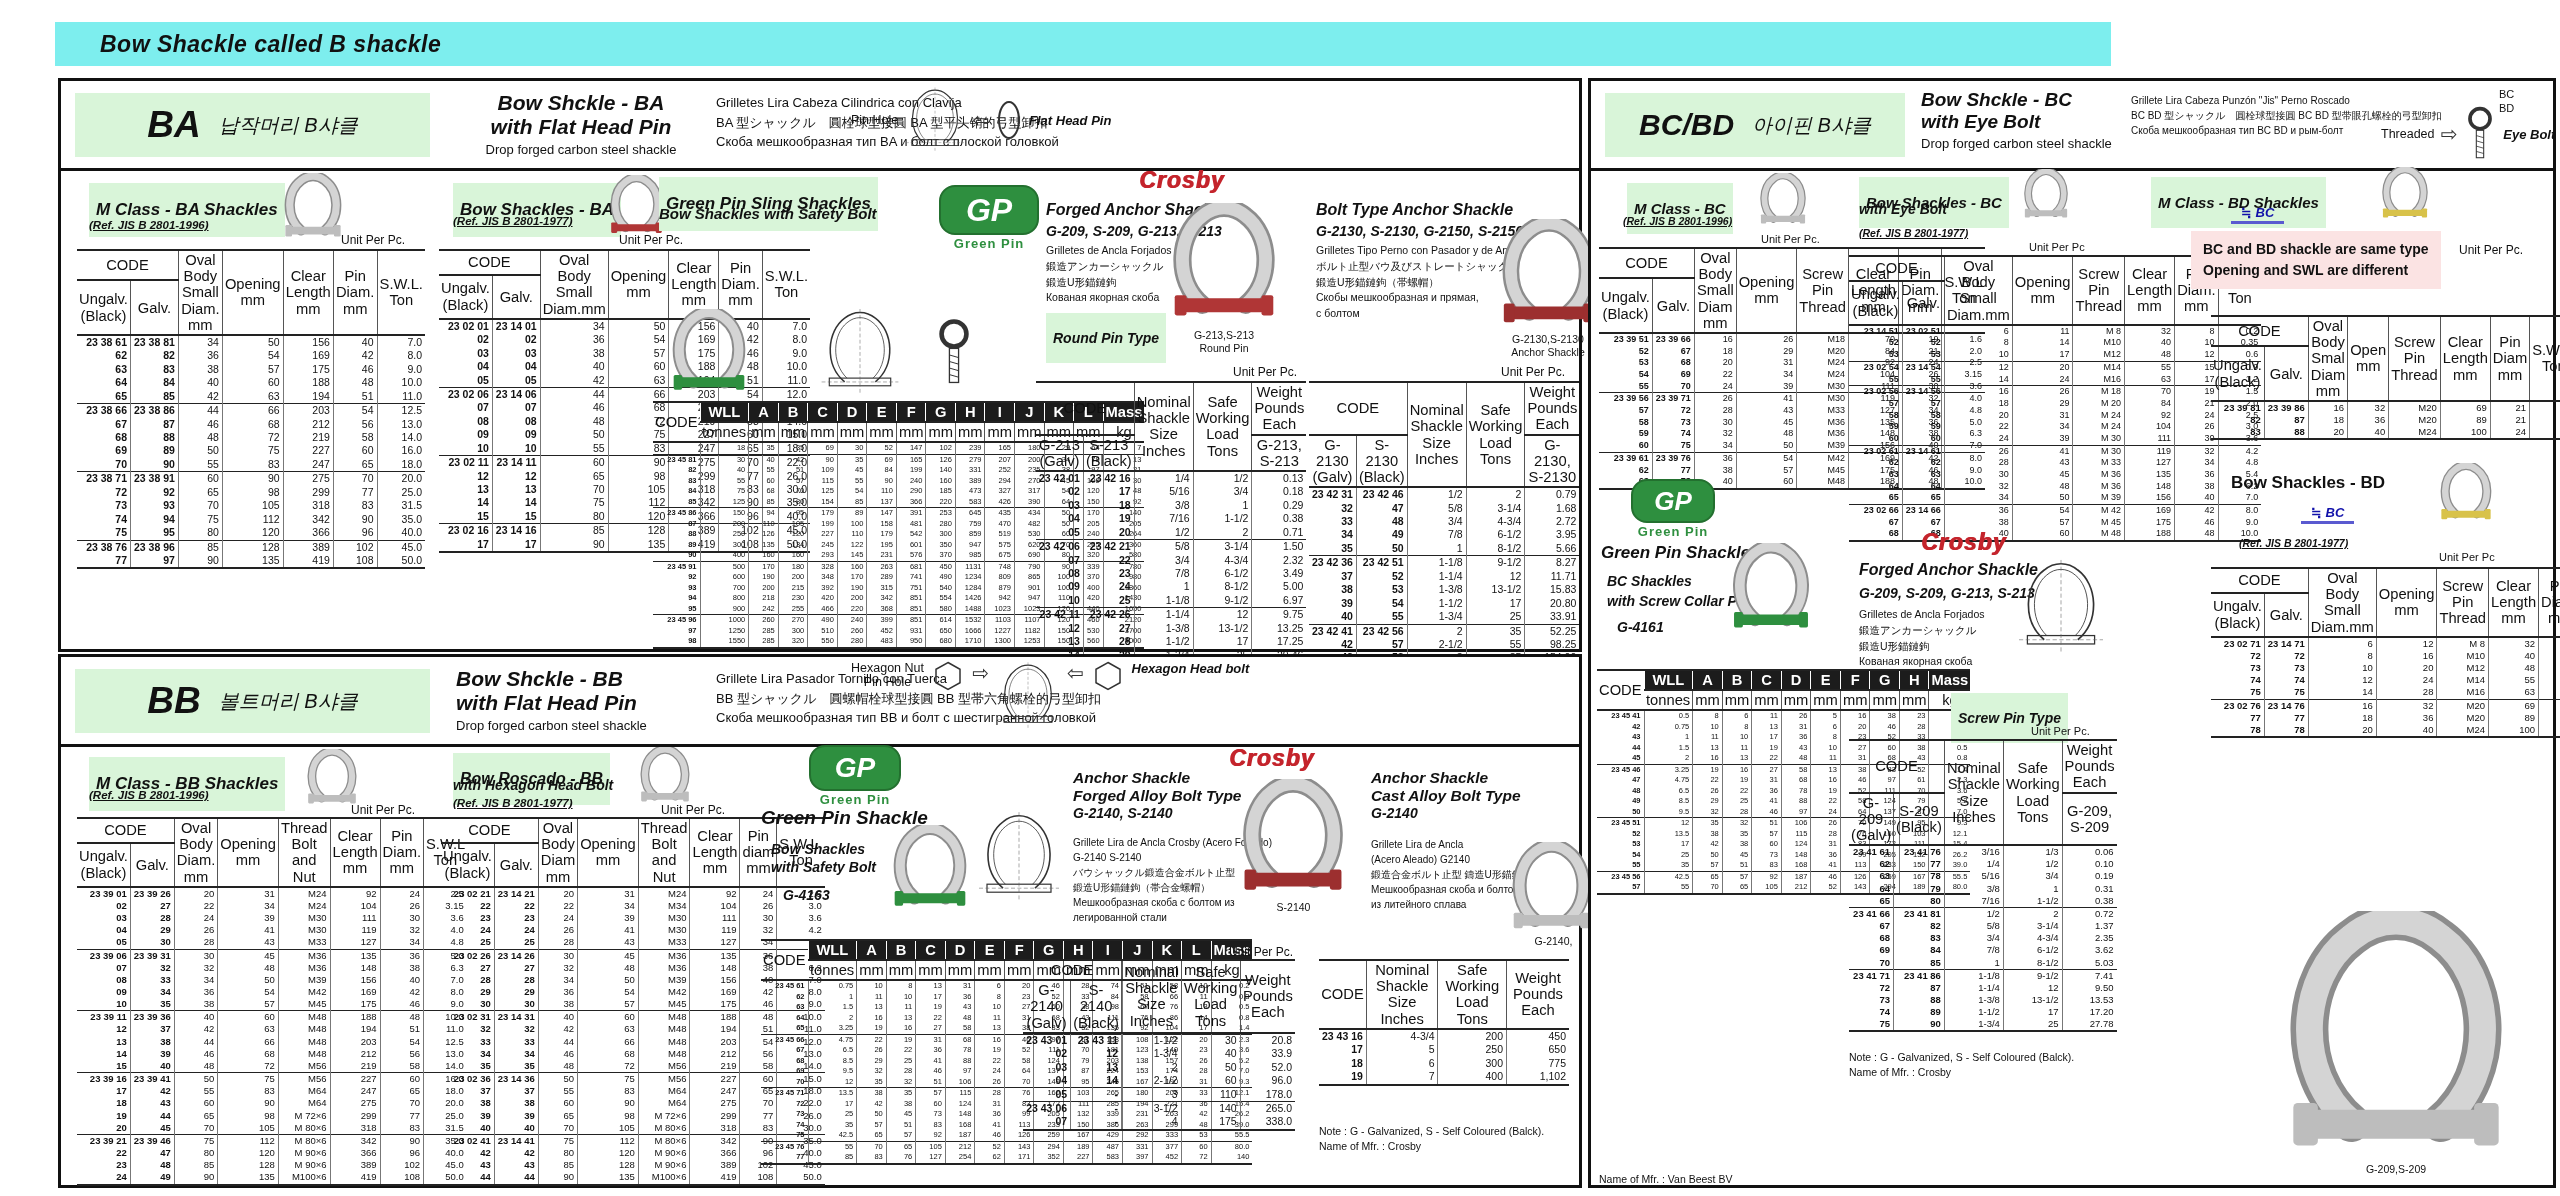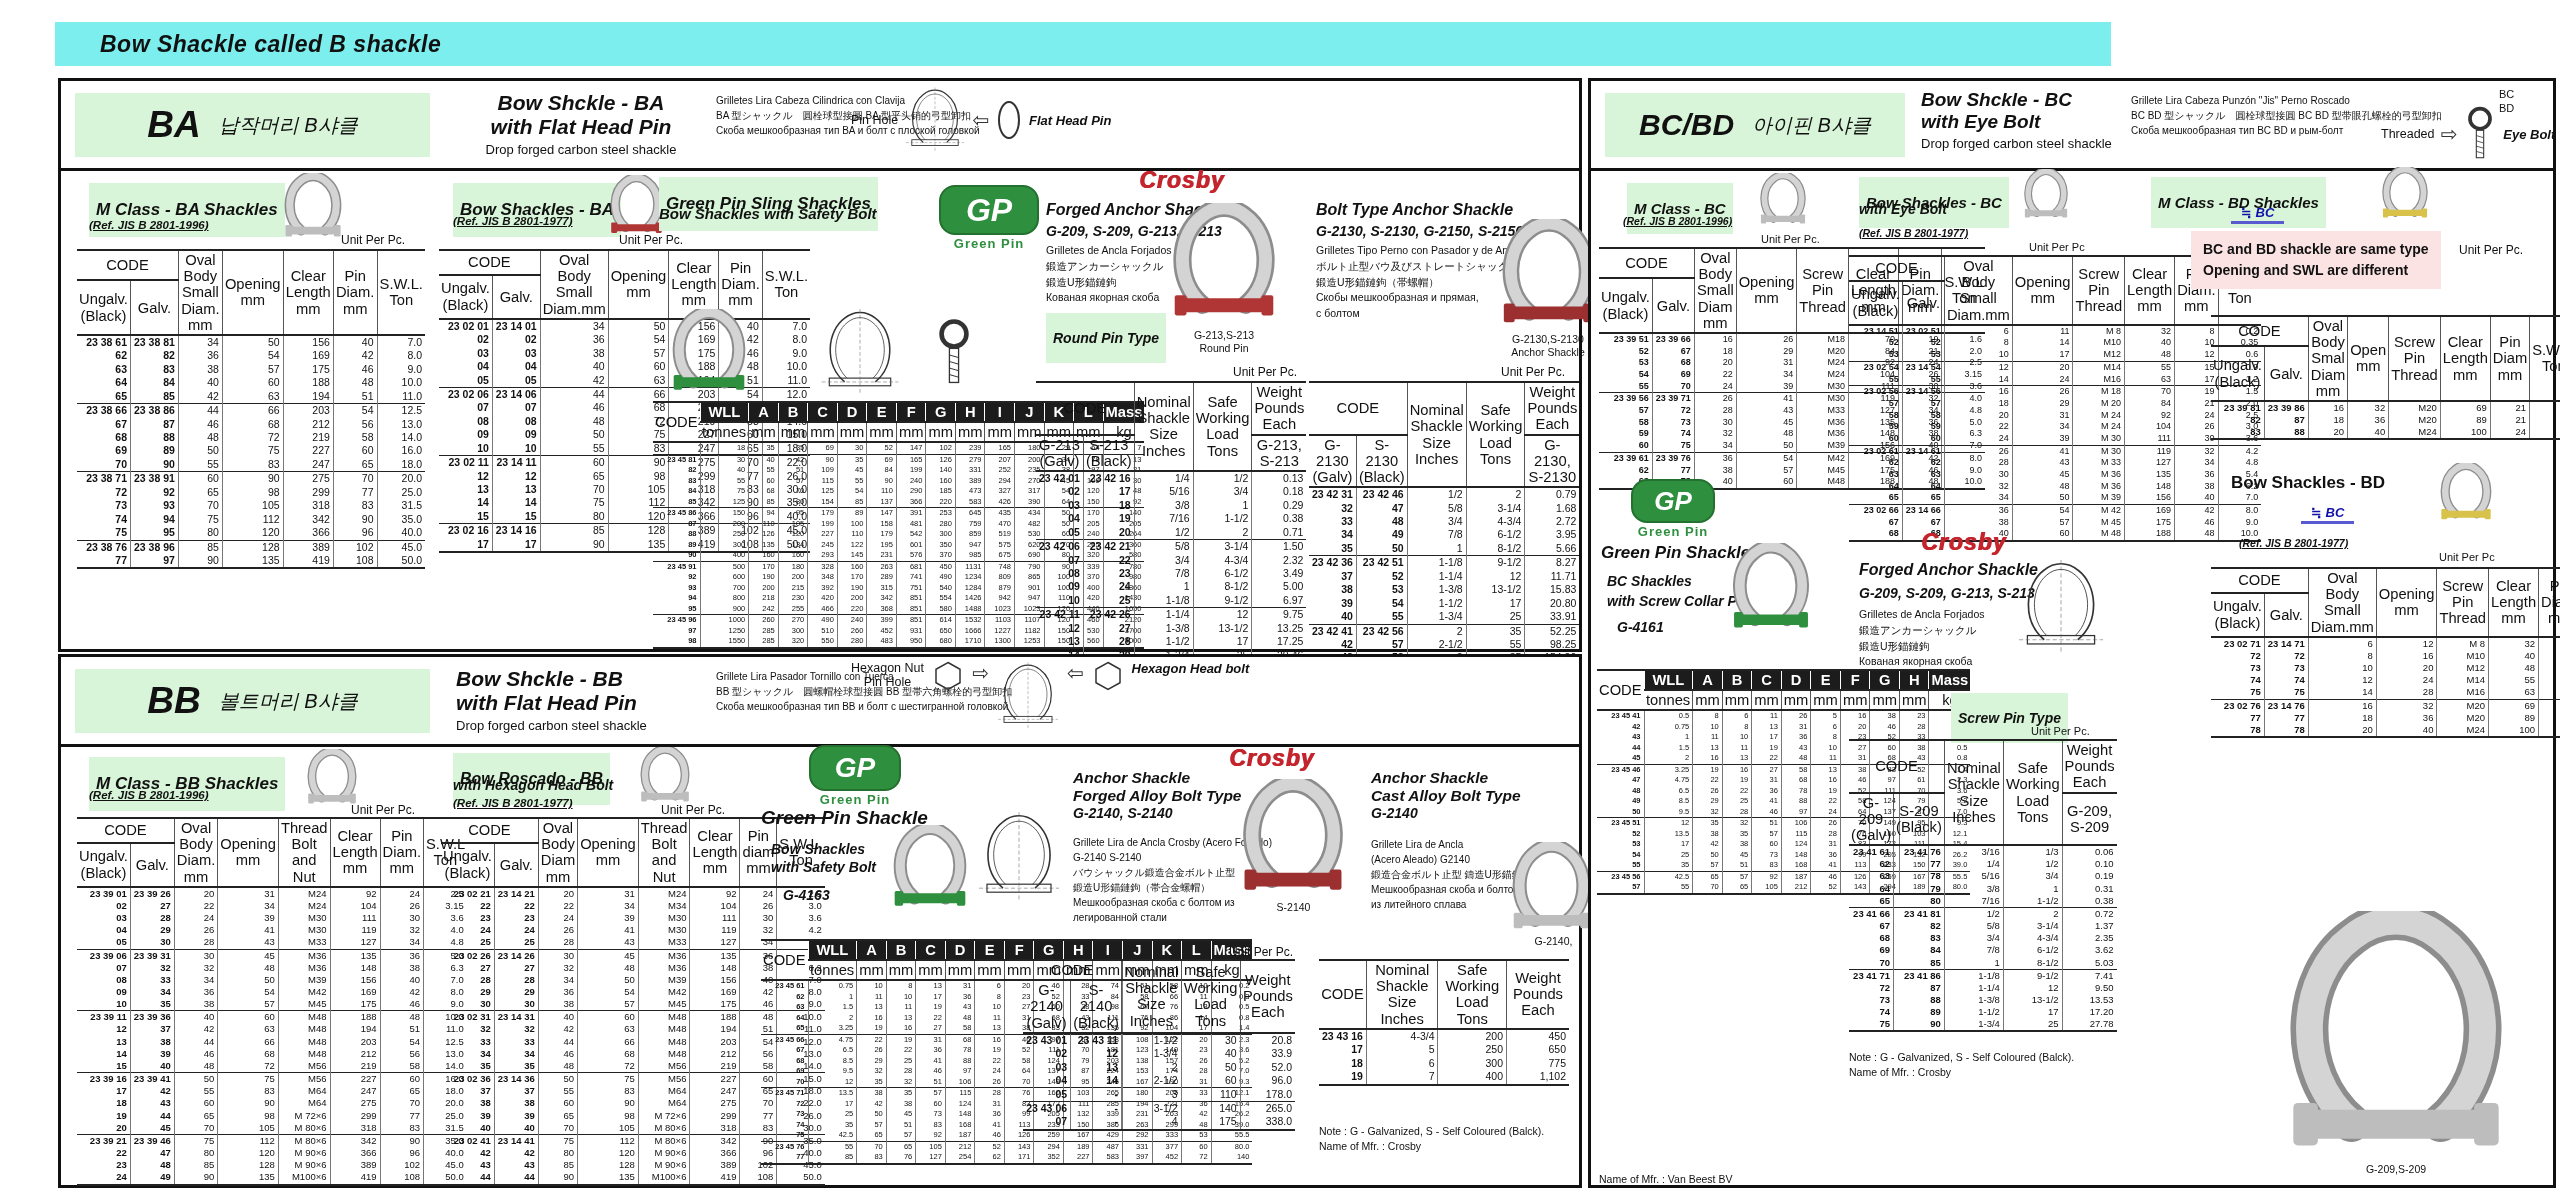--- a/index.html
+++ b/index.html
@@ -10,21 +10,21 @@
   .titleband{left:55px;top:22px;width:2056px;height:44px;background:#7deeee;display:flex;align-items:center;}
   .titleband .t{font-size:23px;font-weight:bold;font-style:italic;padding-left:45px;letter-spacing:.5px;}
   
   .panel{border:3px solid #111;background:#fff;}
   .phdr{position:absolute;left:0;top:0;width:100%;height:90px;border-bottom:3px solid #111;box-sizing:border-box;}
   .greenbox{background:#d9f5d9;display:flex;align-items:center;justify-content:center;gap:18px;}
   .greenbox .big{font-size:37px;font-weight:bold;font-style:italic;}
   .greenbox .kr{font-size:20px;font-weight:normal;font-style:italic;}
   .ptitle1{font-size:21px;font-weight:bold;font-style:italic;line-height:1.15;}
   .psub{font-size:13px;margin-top:3px;}
-  .langs{font-size:10px;line-height:1.5;}
+  .langs{font-size:13px;line-height:1.5;}
   .langs div{white-space:nowrap;}
   .hl{background:#d9f5d9;display:inline-block;padding:17px 7px;}
   .sect{font-size:17px;font-weight:bold;font-style:italic;white-space:nowrap;}
   .sect2{font-size:14px;font-weight:bold;font-style:italic;white-space:nowrap;}
   .ref{font-size:11.5px;font-weight:bold;font-style:italic;text-decoration:underline;white-space:nowrap;}
   .unit{font-size:12px;white-space:nowrap;}
   .note{font-size:10.5px;line-height:1.4;white-space:nowrap;margin-top:47px;}
   
   table.ct{border-collapse:collapse;width:100%;border-top:2px solid #222;border-bottom:2px solid #222;}
   table.ct th{font-weight:normal;border-bottom:2px solid #222;border-left:1px solid #555;padding:1px 2px;

